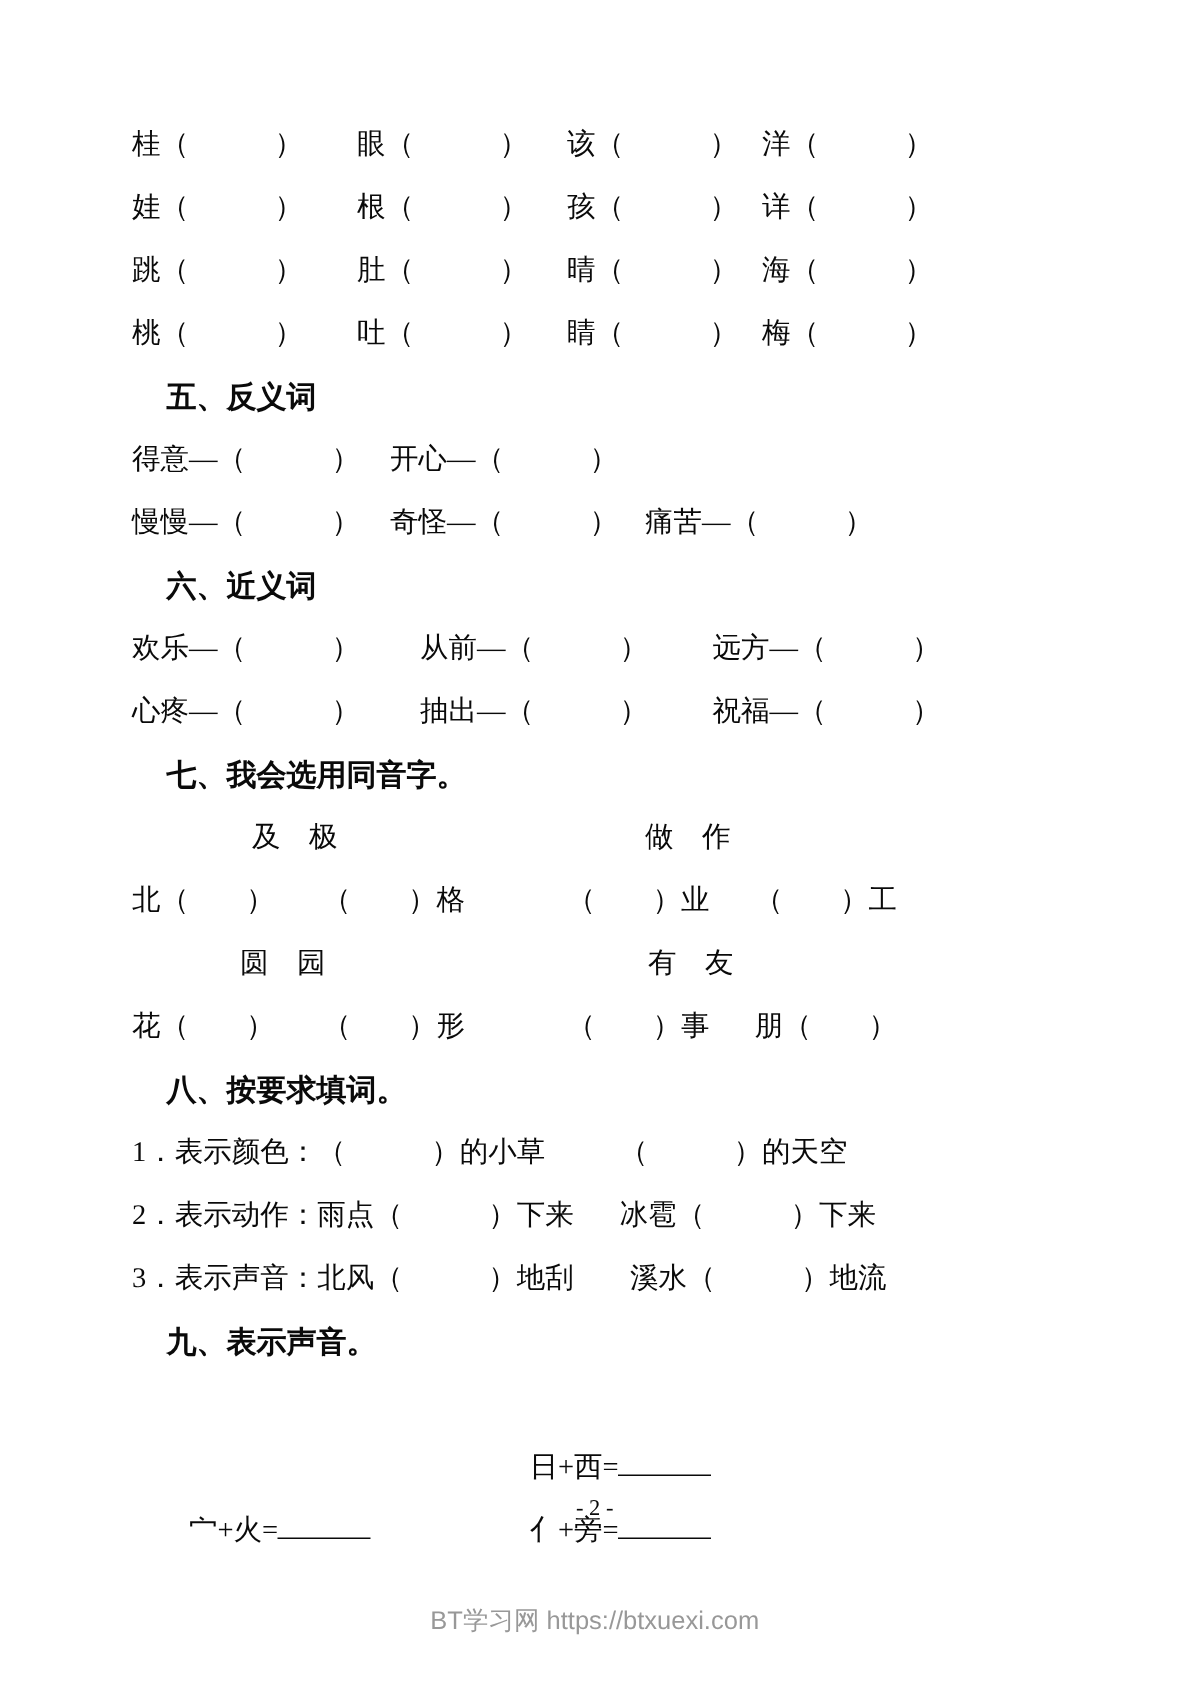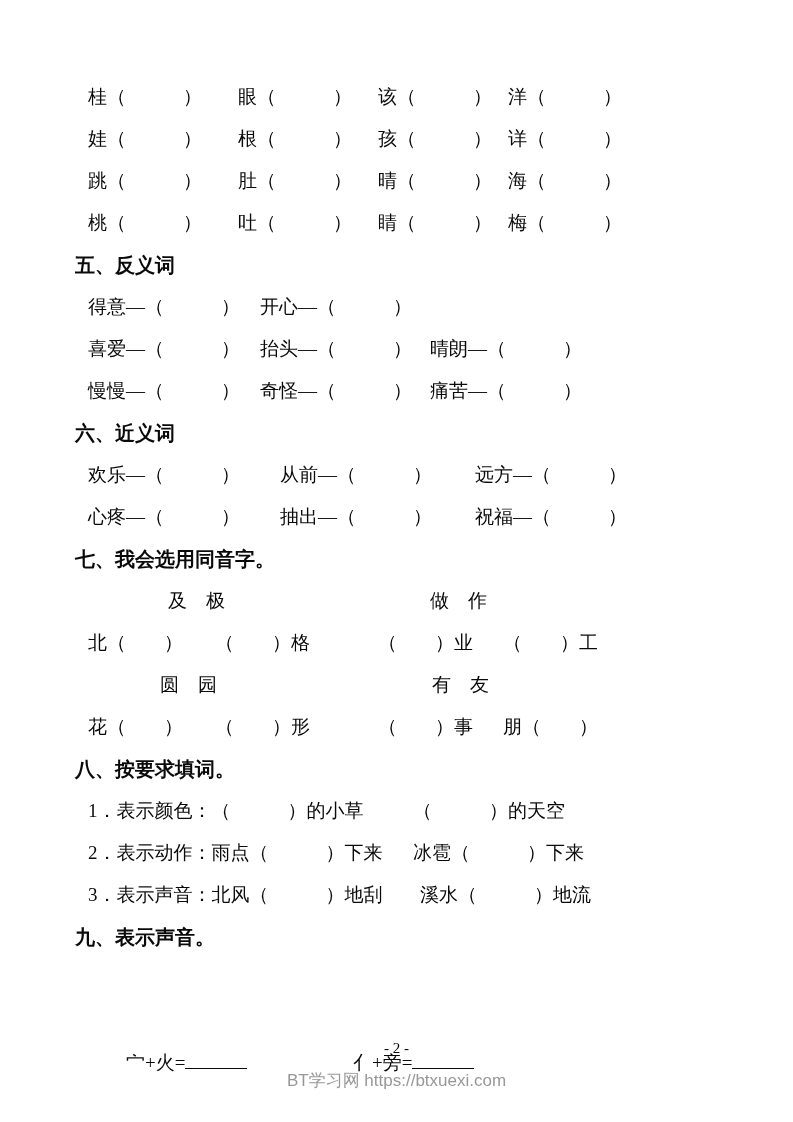--- a/index.html
+++ b/index.html
@@ -9,21 +9,21 @@
     height:1122px;
     background:#ffffff;
     color:#0a0a0a;
     font-family:"Liberation Serif","DejaVu Serif",serif;
     font-size:19px;
     overflow:hidden;
   }
   .content{padding-top:76px;}
   .line{position:relative;height:42px;line-height:42px;}
   .seg{position:absolute;white-space:pre;top:0;}
-  .title{font-weight:bold;font-size:20px;}
+  .title{font-weight:bold;font-size:20px;margin-left:36px;}
   .blank{
     display:inline-block;
     width:62px;
     height:14px;
     border-bottom:1.6px solid #0a0a0a;
     vertical-align:baseline;
   }
   .page-number{
     text-align:center;
     font-size:15px;
@@ -72,25 +72,20 @@
       <span class="seg" style="left:378px">睛（　　　）</span>
       <span class="seg" style="left:508px">梅（　　　）</span>
     </div>
 
     <div class="line">
       <span class="seg title" style="left:75px">五、反义词</span>
     </div>
     <div class="line">
       <span class="seg" style="left:88px">得意—（　　　）</span>
       <span class="seg" style="left:260px">开心—（　　　）</span>
-    </div>
-    <div class="line">
-      <span class="seg" style="left:88px">喜爱—（　　　）</span>
-      <span class="seg" style="left:260px">抬头—（　　　）</span>
-      <span class="seg" style="left:430px">晴朗—（　　　）</span>
     </div>
     <div class="line">
       <span class="seg" style="left:88px">慢慢—（　　　）</span>
       <span class="seg" style="left:260px">奇怪—（　　　）</span>
       <span class="seg" style="left:430px">痛苦—（　　　）</span>
     </div>
 
     <div class="line">
       <span class="seg title" style="left:75px">六、近义词</span>
     </div>
@@ -142,20 +137,23 @@
     </div>
     <div class="line">
       <span class="seg" style="left:88px">3．表示声音：北风（　　　）地刮</span>
       <span class="seg" style="left:420px">溪水（　　　）地流</span>
     </div>
 
     <div class="line">
       <span class="seg title" style="left:75px">九、表示声音。</span>
     </div>
     <div class="line">
+      <span class="seg" style="left:315px">
+        <span>日+西=</span><span class="blank"></span>
+      </span>
     </div>
     <div class="line">
       <span class="seg" style="left:88px">
         <span>宀+火=</span><span class="blank"></span>
       </span>
       <span class="seg" style="left:315px">
         <span>亻+旁=</span><span class="blank"></span>
       </span>
     </div>
 

